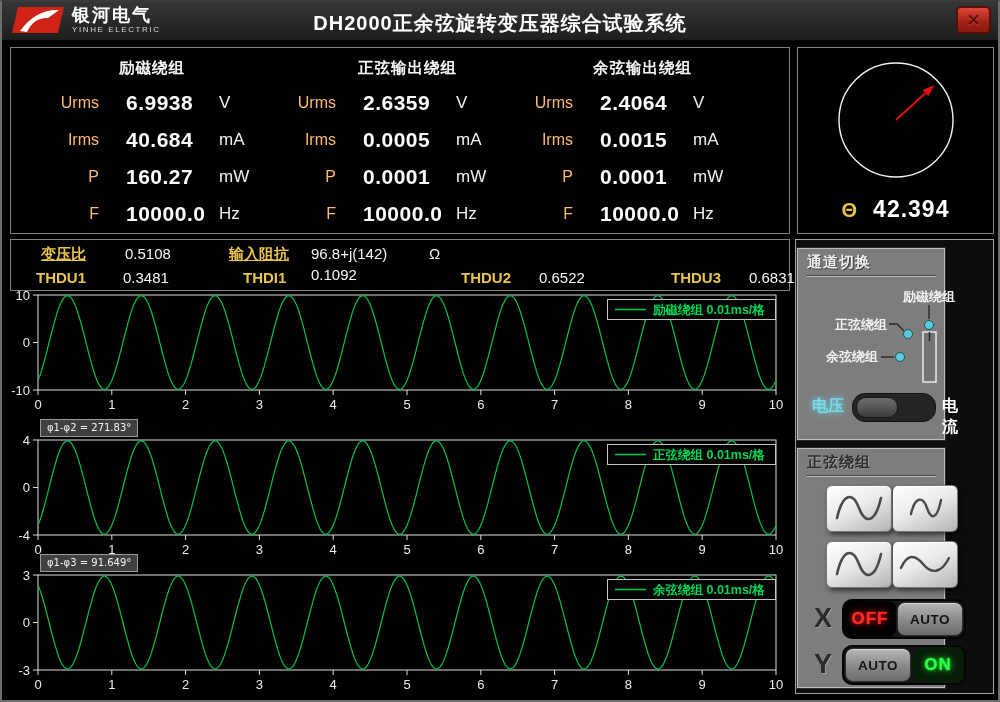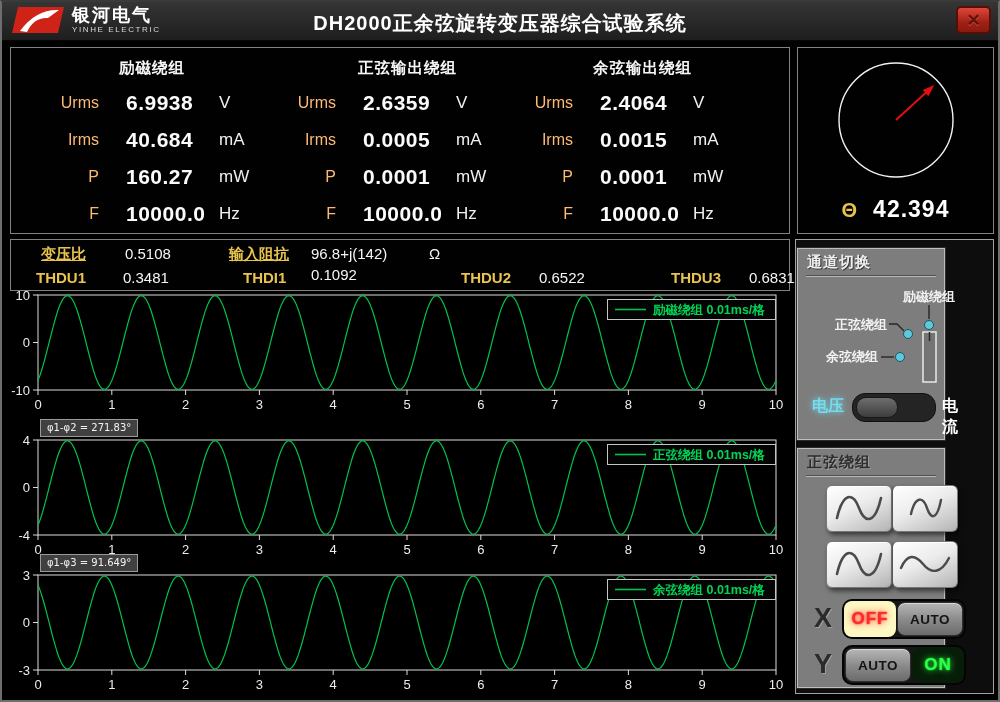--- a/index.html
+++ b/index.html
@@ -78,21 +78,21 @@
             background:linear-gradient(155deg,#ffffff 0%,#ececec 45%,#c9c9c9 80%,#b3b3b3 100%);
             box-shadow:2px 3px 5px rgba(0,0,0,.55), inset 0 1px 0 #fff;}
   .wave-btn+.wave-btn{border-left:1px solid #555;}
   .axis-row{position:absolute;left:0;width:100%;height:40px;}
   .axis-label{position:absolute;left:16px;top:4px;font-size:27px;font-weight:bold;color:#2b2b2b;
               text-shadow:1px 1px 0 #9e9e9e;}
   .xy-toggle{position:absolute;left:44px;top:0;width:124px;height:40px;border-radius:10px;
              background:#161616;border:2px solid #040404;box-sizing:border-box;display:flex;}
   .zone{flex:1;display:flex;align-items:center;justify-content:center;border-radius:8px;
         font-weight:bold;cursor:pointer;}
-  .zone.off{background:#fef9c3;color:#ff2b2b;font-size:17px;letter-spacing:1px;
+  .zone.off{background:#000000;color:#ff2b2b;font-size:17px;letter-spacing:1px;
             text-shadow:0 0 7px rgba(255,40,40,.95),0 0 2px #f00;}
   .zone.on{background:#071d08;color:#2dff4d;font-size:17px;letter-spacing:1px;
            text-shadow:0 0 7px rgba(45,255,80,.95),0 0 2px #0f0;border-radius:11px;}
   .zone-btn{flex:1;margin:1px;border-radius:8px;border:1px solid #2e2e2e;cursor:pointer;
             background:linear-gradient(#b6b6b6,#888 55%,#6c6c6c);
             box-shadow:inset 0 1px 0 #d8d8d8;color:#141414;font-size:13.5px;font-weight:bold;
             letter-spacing:.5px;}
 </style>
 </head>
 <body>

